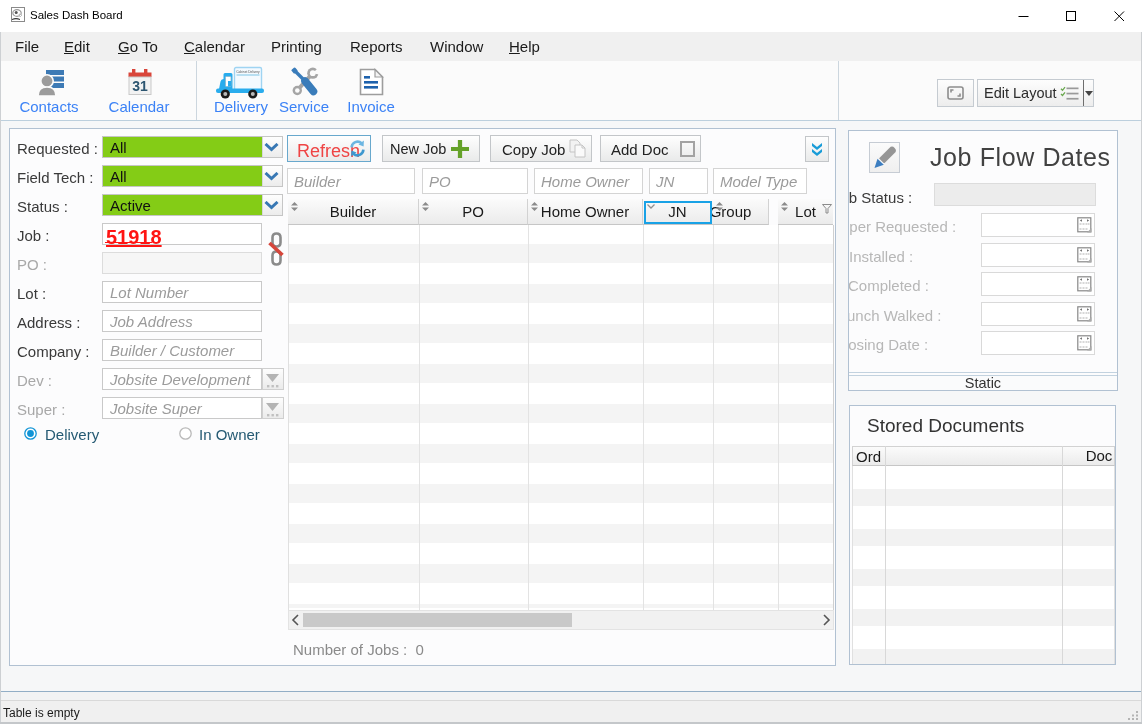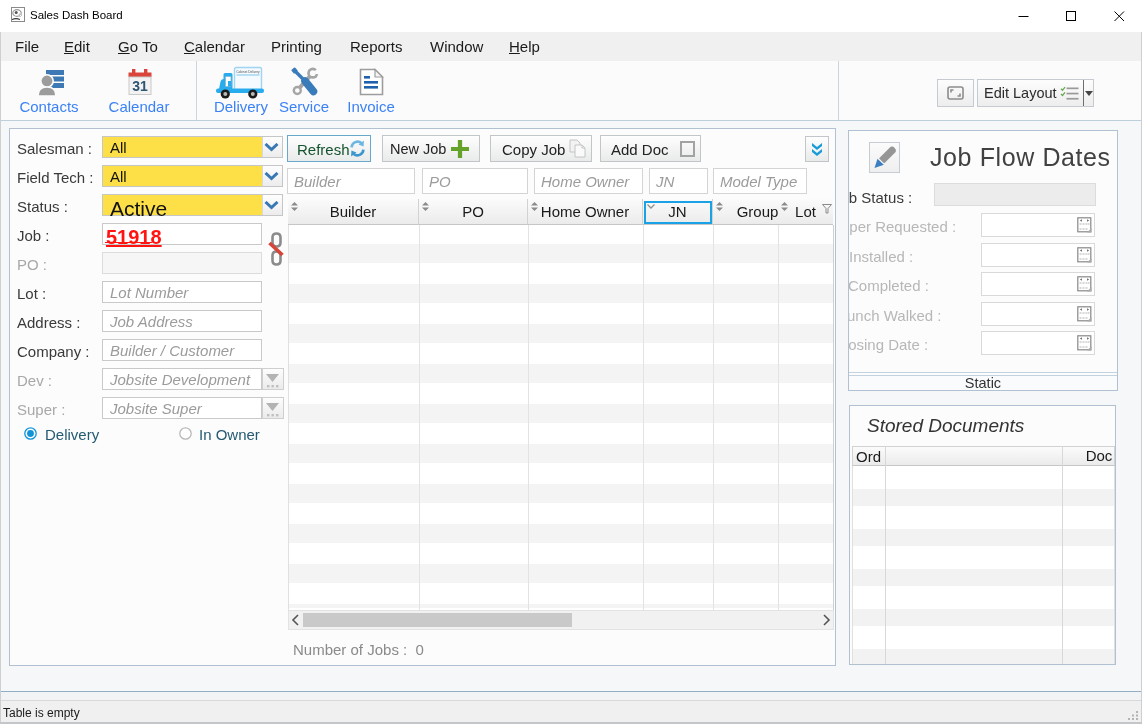--- a/index.html
+++ b/index.html
@@ -18,21 +18,21 @@
 .u { text-decoration:underline; }
 
 .tbsep { top:61px; width:1px; height:59px; background:#ccd6de; }
 .tblabel { font-size:15px; color:#3b82f6; height:16px; line-height:16px; text-align:center; }
 .tbbtn { border:1px solid #c5cbd1; background:linear-gradient(#fdfdfd,#ededed); }
 
 .panel { background:#fcfcfd; border:1px solid #b1c1d2; }
 label { font-size:15px; color:#3a3a3a; }
 .glabel { color:#a8a8a8; }
 .tinput { background:#fff; border:1px solid #c9c9c9; }
-.combo { background:#fde047; border:1px solid #c6c6c6; }
+.combo { background:#84cc16; border:1px solid #c6c6c6; }
 .combobtn { position:absolute; right:0; top:0; width:20px; height:100%; background:linear-gradient(#fefefe,#ececec); border-left:1px solid #d8d8d8; }
 .ph { font-style:italic; color:#9b9b9b; font-size:15px; }
 .btn { border:1px solid #c3c6c9; background:linear-gradient(#fefefe,#e9eaea); font-size:15px; color:#222; }
 
 .hdrcell { top:199px; height:26px; background:linear-gradient(#fbfbfb,#ebebeb); border-right:1px solid #d2d2d2; border-bottom:1px solid #c6c6c6; font-size:15px; color:#1a1a1a; text-align:center; line-height:25px; }
 .vline { background:#e3e3e3; width:1px; }
 .srt { position:absolute; left:3px; top:4px; }
 .dtf { position:absolute; left:132px; width:114px; height:24px; background:#fff; border:1px solid #d9d9d9; }
 .dticon { position:absolute; right:2px; top:3px; }
 </style>
@@ -142,21 +142,21 @@
   <rect x="6.5" y="6.7" width="12" height="1.7" fill="#9a9a9a"></rect>
   <rect x="6.5" y="11.9" width="12" height="1.7" fill="#9a9a9a"></rect>
 </svg>
 <div class="abs" style="left:1083px;top:80px;width:1px;height:26px;background:#6e6e6e"></div>
 <svg class="abs" style="left:1085px;top:91px" width="8" height="5">
     <path d="M0 0 L8 0 L4 5 Z" fill="#444"></path>
   </svg>
 
 <div class="abs panel" style="left:9px;top:128px;width:827px;height:538px"></div>
 
-<label class="abs" style="left:17px;top:140px">Salesman :</label>
+<label class="abs" style="left:17px;top:140px">Requested :</label>
 <label class="abs" style="left:17px;top:169px">Field Tech :</label>
 <label class="abs" style="left:17px;top:198px">Status :</label>
 <label class="abs" style="left:17px;top:227px">Job :</label>
 <label class="abs glabel" style="left:17px;top:256px">PO :</label>
 <label class="abs" style="left:17px;top:285px">Lot :</label>
 <label class="abs" style="left:17px;top:314px">Address :</label>
 <label class="abs" style="left:17px;top:343px">Company :</label>
 <label class="abs glabel" style="left:17px;top:372px">Dev :</label>
 <label class="abs glabel" style="left:17px;top:401px">Super :</label>
 
@@ -168,21 +168,21 @@
     </svg>
   </div>
 <div class="abs combo" style="left:102px;top:165px;width:181px;height:22px">
     <span style="position:absolute;left:7px;top:2px;font-size:15px;color:#111">All</span>
     <span class="combobtn"></span>
     <svg style="position:absolute;right:3px;top:6px" width="15" height="9">
       <path d="M1.5 1 L7.5 6.5 L13.5 1" stroke="#3878b4" stroke-width="3" fill="none"></path>
     </svg>
   </div>
 <div class="abs combo" style="left:102px;top:194px;width:181px;height:22px">
-    <span style="position:absolute;left:7px;top:2px;font-size:21px;color:#111">Active</span>
+    <span style="position:absolute;left:7px;top:2px;font-size:15px;color:#111">Active</span>
     <span class="combobtn"></span>
     <svg style="position:absolute;right:3px;top:6px" width="15" height="9">
       <path d="M1.5 1 L7.5 6.5 L13.5 1" stroke="#3878b4" stroke-width="3" fill="none"></path>
     </svg>
   </div>
 
 <div class="abs tinput" style="left:102px;top:223px;width:160px;height:22px">
     <span style="position:absolute;left:3px;top:2px;font-size:20px;font-weight:bold;color:#ff1412;text-decoration:underline;">51918</span>
     <span style="position:absolute;left:2px;top:18px;width:47px;height:1px;background:#ff1412"></span>
   </div>
@@ -230,21 +230,21 @@
     <circle cx="6.5" cy="6.5" r="5.7" fill="#fff" stroke="#1194d6" stroke-width="1.3"></circle>
     <circle cx="6.5" cy="6.5" r="3.4" fill="#1194d6"></circle>
   </svg>
 <div class="abs" style="left:45px;top:426px;font-size:15px;color:#255a73">Delivery</div>
 <svg class="abs" style="left:179px;top:427px" width="13" height="13">
     <circle cx="6.5" cy="6.5" r="5.7" fill="#fff" stroke="#b9b9b9" stroke-width="1.3"></circle>
   </svg>
 <div class="abs" style="left:199px;top:426px;font-size:15px;color:#255a73">In Owner</div>
 
 <div class="abs btn" style="left:287px;top:135px;width:84px;height:27px;border-color:#68a8cd"></div>
-<div class="abs" style="left:297px;top:141px;font-size:15px;color:#14532d">Refresh</div>
+<div class="abs" style="left:297px;top:141px;font-size:18px;color:#ef4444">Refresh</div>
 <svg class="abs" style="left:349px;top:140px" width="17" height="17" viewBox="0 0 17 17">
   <path d="M2.6 7.3 A6 6 0 0 1 12.6 3.2" stroke="#6cb6e2" stroke-width="2.6" fill="none"></path>
   <path d="M14.9 0.6 L14.6 6.4 L9.5 4.4 Z" fill="#6cb6e2"></path>
   <path d="M14.4 9.7 A6 6 0 0 1 4.4 13.8" stroke="#3d97cf" stroke-width="2.6" fill="none"></path>
   <path d="M2.1 16.4 L2.4 10.6 L7.5 12.6 Z" fill="#3d97cf"></path>
 </svg>
 <div class="abs btn" style="left:382px;top:135px;width:98px;height:27px"></div>
 <div class="abs" style="left:390px;top:141px;font-size:14.5px;color:#222">New Job</div>
 <svg class="abs" style="left:451px;top:140px" width="18" height="18" viewBox="0 0 17 17">
     <path d="M6.5 0 L10.5 0 L10.5 6.5 L17 6.5 L17 10.5 L10.5 10.5 L10.5 17 L6.5 17 L6.5 10.5 L0 10.5 L0 6.5 L6.5 6.5 Z" fill="#65a229"></path>
@@ -278,21 +278,21 @@
     <span class="ph" style="position:absolute;left:6px;top:4px">JN</span>
   </div>
 <div class="abs tinput" style="left:713px;top:168px;width:94px;height:26px;border-color:#d4d4d4">
     <span class="ph" style="position:absolute;left:6px;top:4px">Model Type</span>
   </div>
 
 <div class="abs hdrcell" style="left:288px;width:131px">Builder</div>
 <div class="abs hdrcell" style="left:419px;width:109px">PO</div>
 <div class="abs hdrcell" style="left:528px;width:115px">Home Owner</div>
 <div class="abs hdrcell" style="left:643px;width:70px">JN</div>
-<div class="abs hdrcell" style="left:713px;width:83px;text-indent:7px">Group</div>
+<div class="abs hdrcell" style="left:686px;width:83px;text-indent:7px">Group</div>
 <div class="abs hdrcell" style="left:778px;width:55px;border-right:0">Lot</div>
 <svg class="abs srt" style="left:291px;top:202px" width="7" height="9">
     <path d="M3.5 0 L7 3.5 L0 3.5 Z M0 5.5 L7 5.5 L3.5 9 Z" fill="#8b8b8b"></path>
   </svg>
 <svg class="abs srt" style="left:422px;top:202px" width="7" height="9">
     <path d="M3.5 0 L7 3.5 L0 3.5 Z M0 5.5 L7 5.5 L3.5 9 Z" fill="#8b8b8b"></path>
   </svg>
 <svg class="abs srt" style="left:531px;top:202px" width="7" height="9">
     <path d="M3.5 0 L7 3.5 L0 3.5 Z M0 5.5 L7 5.5 L3.5 9 Z" fill="#8b8b8b"></path>
   </svg>
@@ -425,21 +425,21 @@
           <rect x="8.5" y="11" width="2" height="2"></rect>
         </g>
         <path d="M10 15.5 L14.5 11 L14.5 15.5 Z" fill="#aaa"></path>
       </svg>
     </div>
   <div style="position:absolute;left:0;top:241px;width:268px;height:1px;background:#c2d2df"></div>
   <div style="position:absolute;left:0;top:244px;width:268px;height:15px;border-top:1px solid #c2d2df;text-align:center;font-size:14.5px;color:#333;line-height:15px;background:#fafbfc">Static</div>
 </div>
 
 <div class="abs panel" style="left:849px;top:405px;width:267px;height:260px;overflow:hidden">
-  <div style="position:absolute;left:17px;top:9px;font-size:19px;font-style:italic;color:#333">Stored Documents</div>
+  <div style="position:absolute;left:17px;top:9px;font-size:19px;color:#333">Stored Documents</div>
   <div style="position:absolute;left:2px;top:40px;width:263px;height:20px;background:linear-gradient(#fbfbfb,#ebebeb);border:1px solid #d2d2d2;border-bottom:1px solid #c6c6c6"></div>
   <div style="position:absolute;left:6px;top:42px;font-size:15px;color:#1a1a1a">Ord</div>
   <div style="position:absolute;left:209px;top:40px;width:80px;height:20px;text-align:center;font-size:15px;color:#1a1a1a;line-height:20px">Doc</div>
   <div style="position:absolute;left:2px;top:60px;width:263px;height:198px;background:repeating-linear-gradient(180deg,#fff 0px,#fff 23px,#f2f2f2 23px,#f2f2f2 40px);border-left:1px solid #e0e0e0;border-right:1px solid #e0e0e0"></div>
   <div style="position:absolute;left:35px;top:40px;width:1px;height:218px;background:#d8d8d8"></div>
   <div style="position:absolute;left:212px;top:40px;width:1px;height:218px;background:#d8d8d8"></div>
 </div>
 
 <div class="abs" style="left:3px;top:706px;font-size:12px;color:#1a1a1a">Table is empty</div>
 <div class="abs" style="left:0;top:32px;width:1px;height:692px;background:#cdd0d3;z-index:50"></div>

